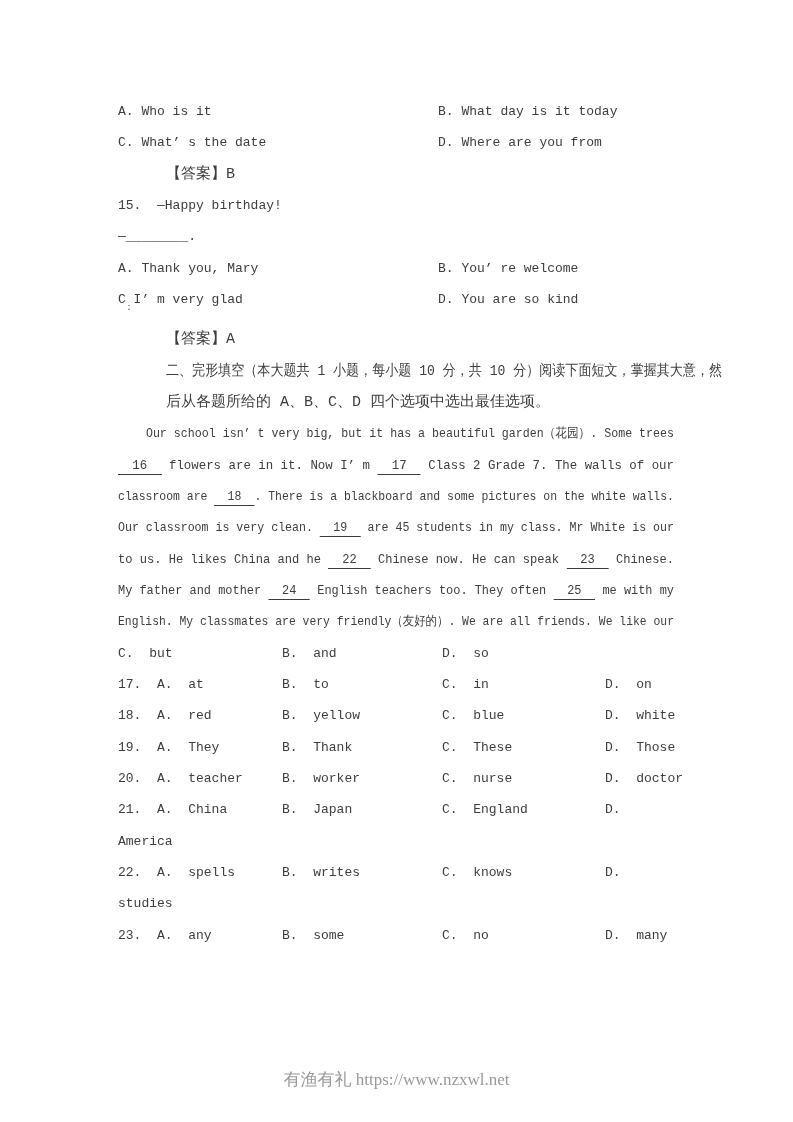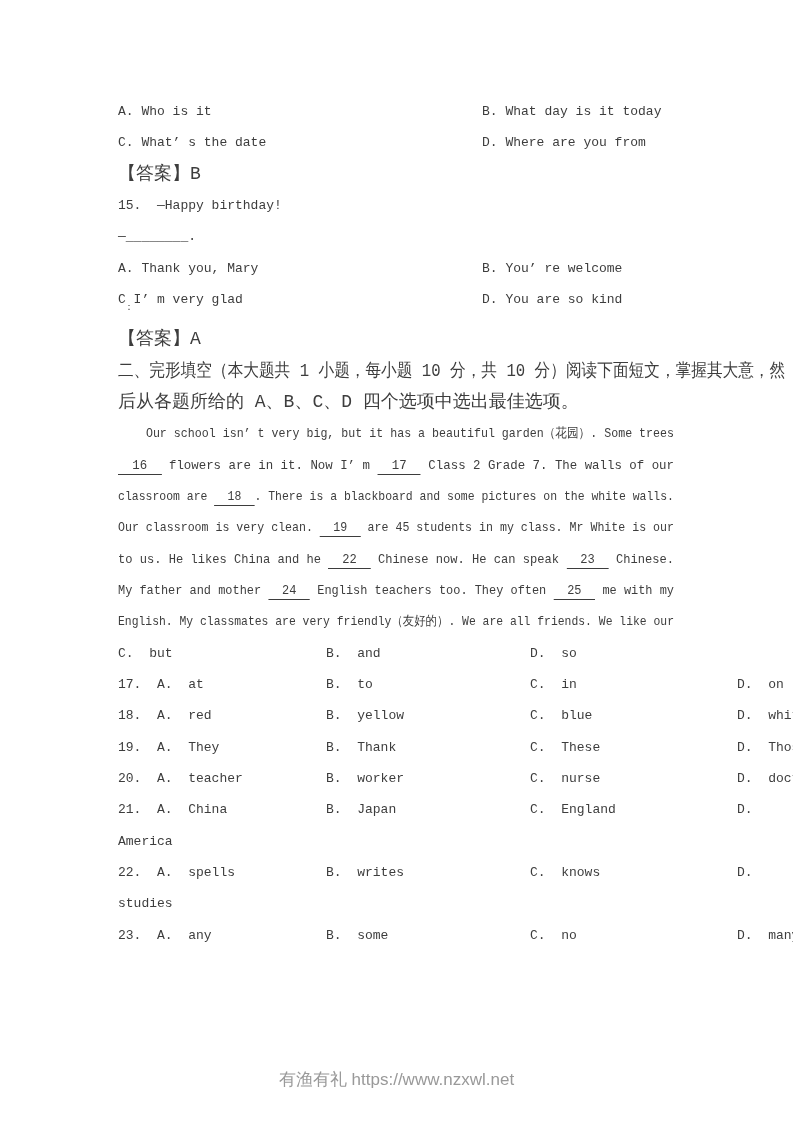--- a/index.html
+++ b/index.html
@@ -13,26 +13,26 @@
     font-family: "Liberation Mono", "DejaVu Sans Mono", monospace;
     font-size: 13px;
     color: #3d3d3d;
   }
   .content {
     position: absolute;
     left: 118px;
     top: 96px;
     width: 556px;
   }
-  .row { height: 31.33px; line-height: 31.33px; white-space: pre; gap: 44px; }
+  .row { height: 31.33px; line-height: 31.33px; white-space: pre; }
   .cols2 { display: grid; grid-template-columns: 320px 1fr; }
   .cols4 { display: grid; grid-template-columns: 164px 160px 163px 1fr; }
   .cell { white-space: pre; overflow: visible; }
   .spacer { height: 9px; }
-  .cjk { font-size: 18px; }
+  .cjk { font-size: 15px; margin-left: 48px; }
   .fit { display: inline-block; white-space: pre; transform-origin: 0 50%; }
   .blank {
     display: inline-block;
     border-bottom: 1px solid #3d3d3d;
     padding: 0 15px 1px 15px;
     line-height: normal;
   }
   .stray {
     position: absolute;
     left: 124px;
@@ -40,21 +40,21 @@
     font-size: 10px;
     line-height: 10px;
     color: #4a4a4a;
   }
   .footer {
     position: absolute;
     left: 0;
     right: 0;
     top: 1070px;
     text-align: center;
-    font-family: Liberation Sans, sans-serif;
+    font-family: Liberation Serif, serif;
     font-size: 17px;
     line-height: 20px;
     color: #999999;
   }
 </style>
 </head>
 <body>
 
 <div class="page">
   <div class="content">

